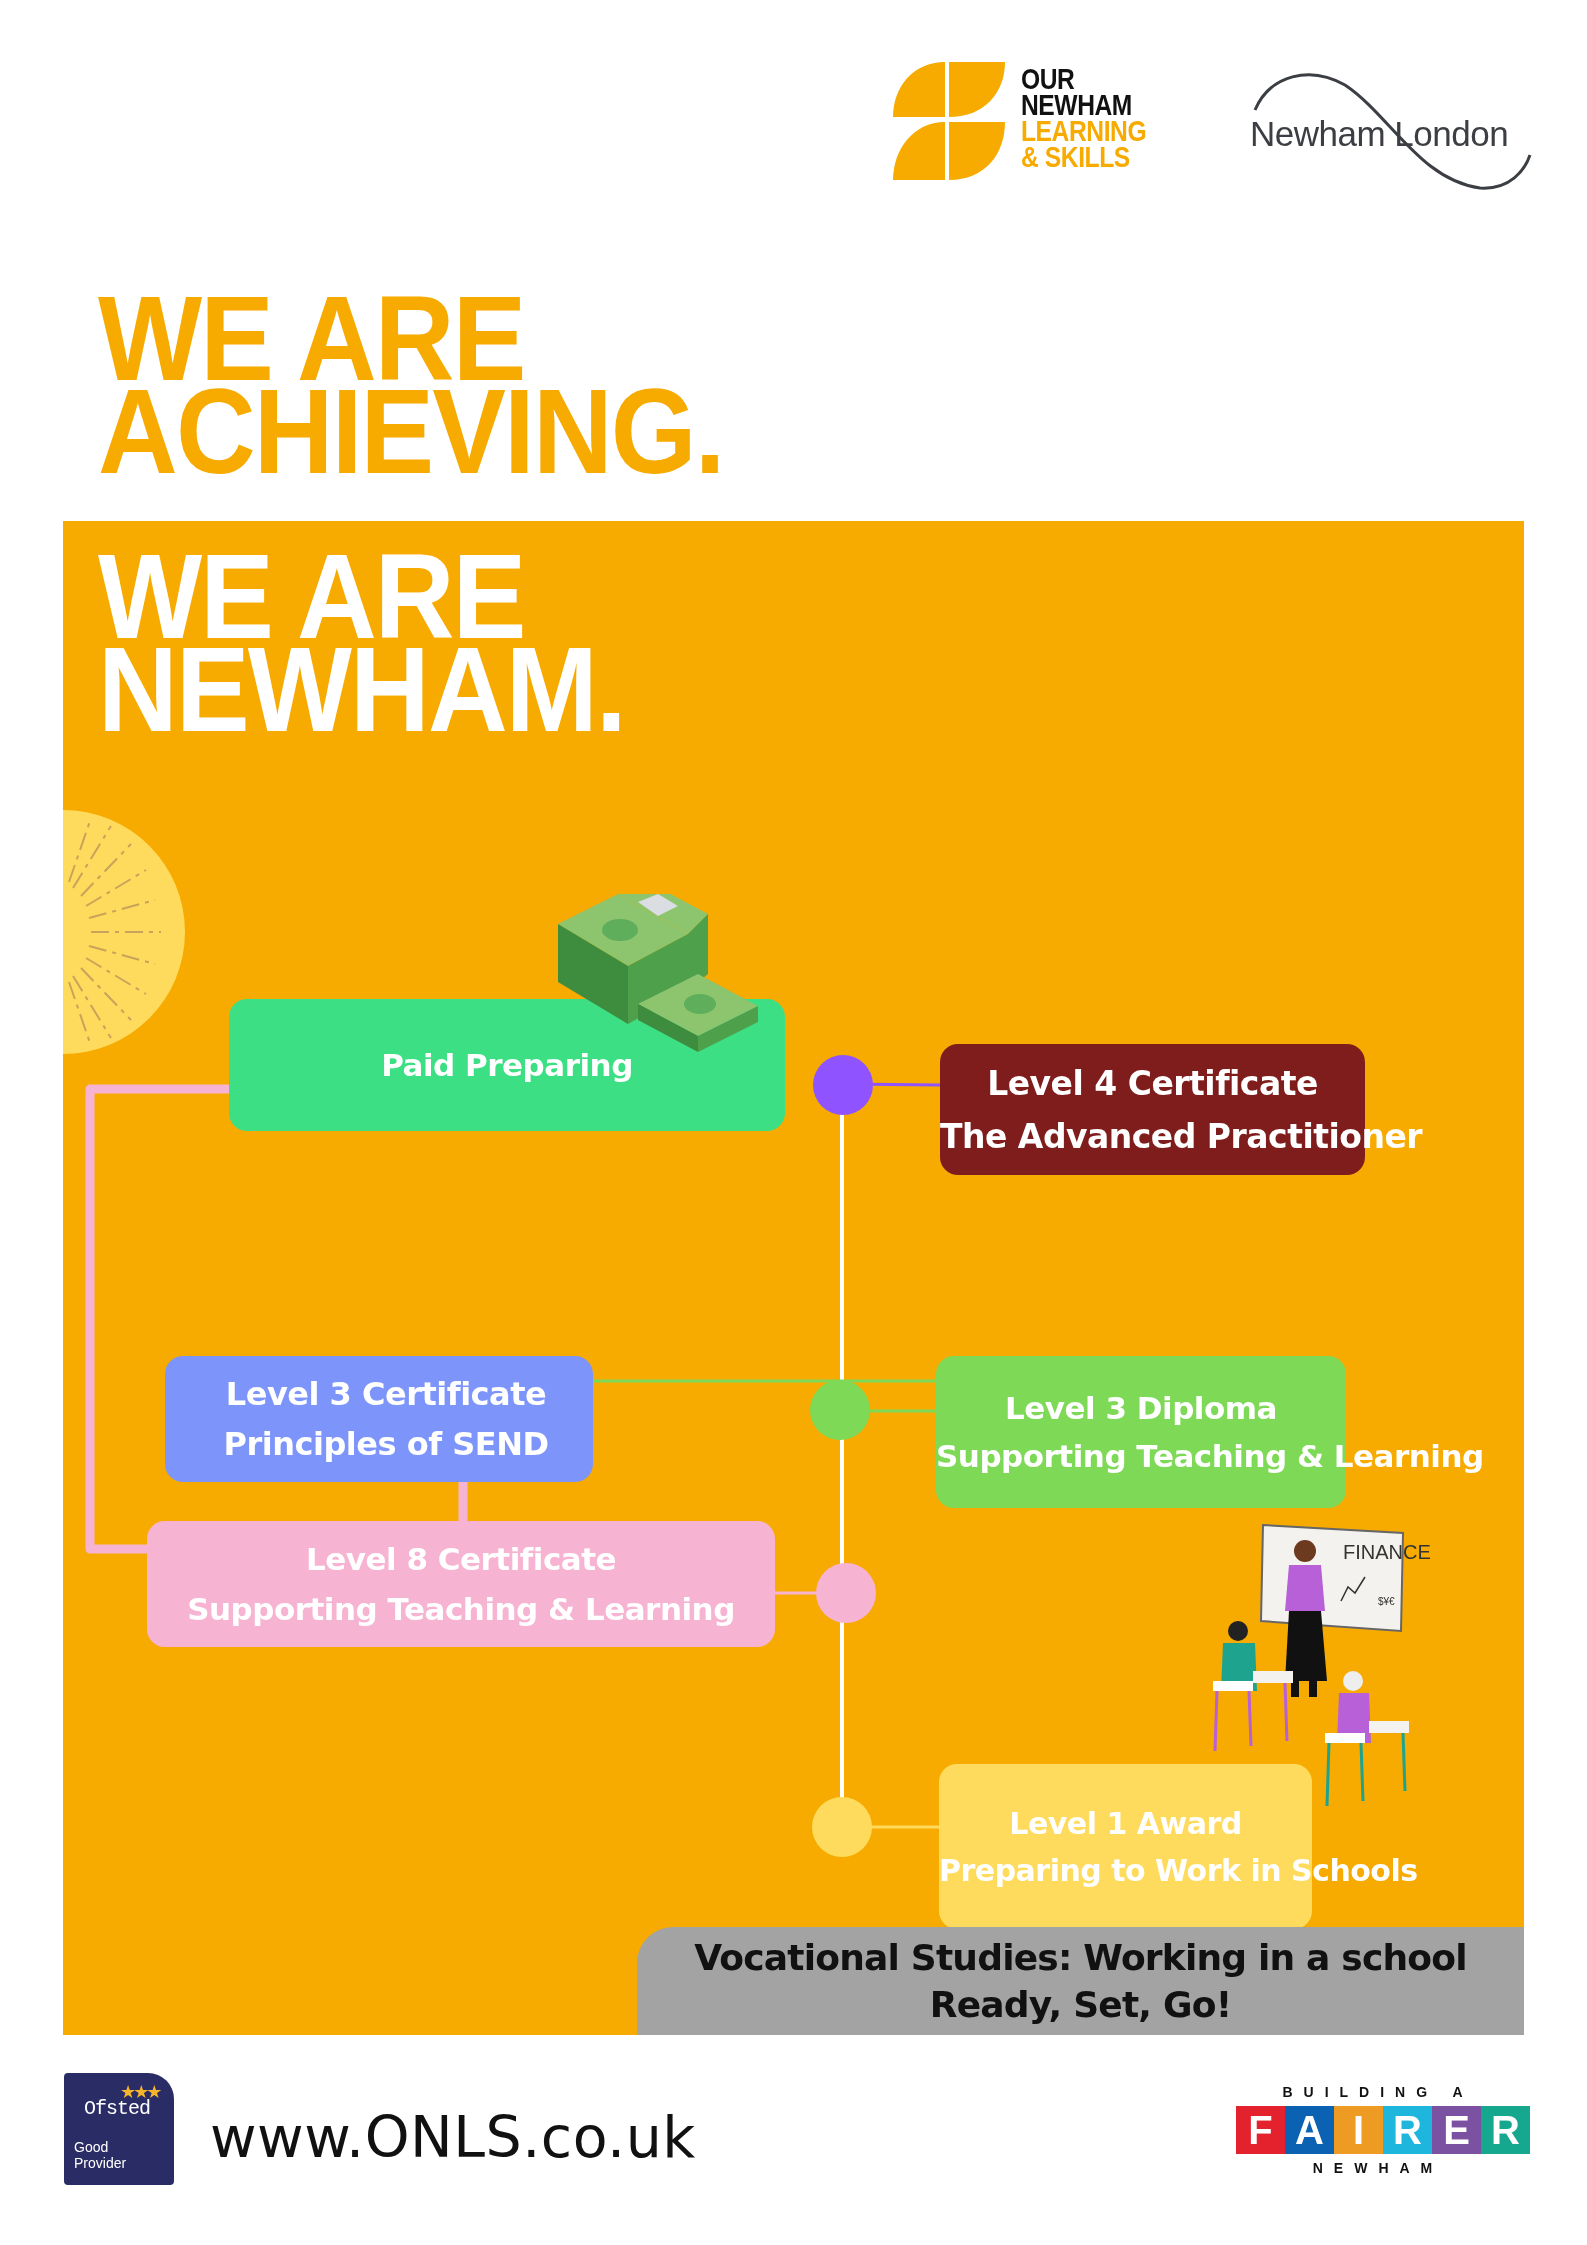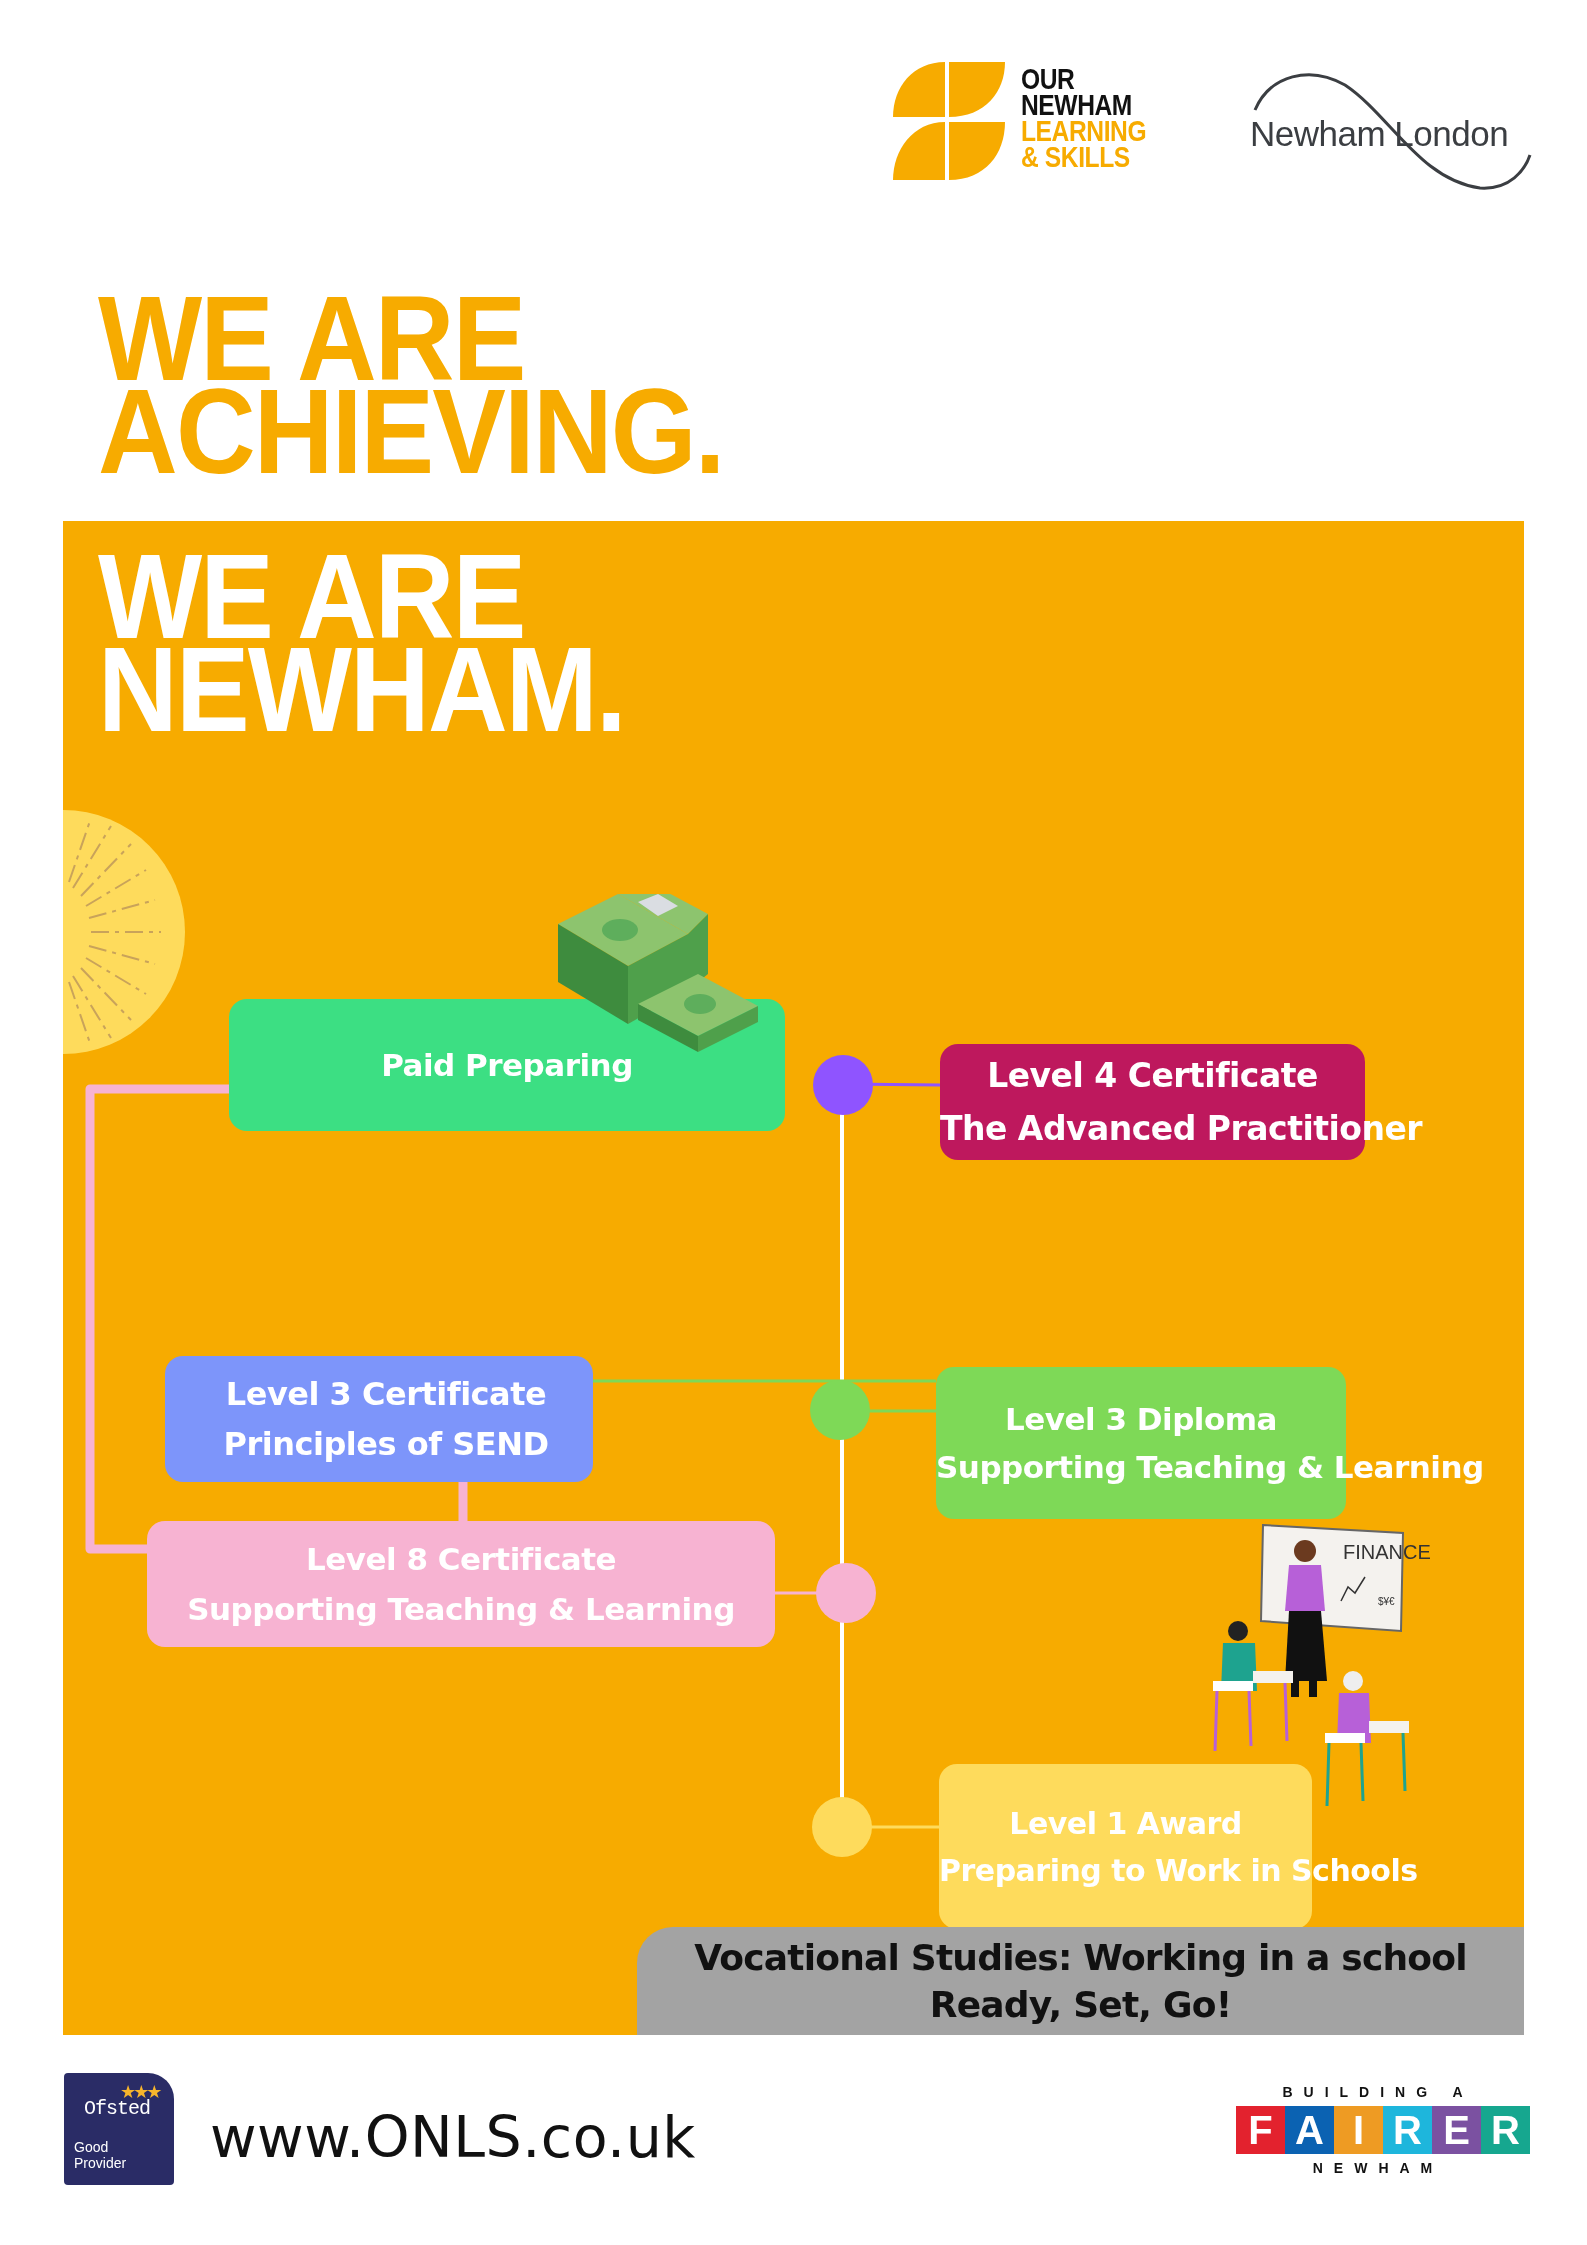--- a/index.html
+++ b/index.html
@@ -28,23 +28,23 @@
   .panel { left: 63px; top: 521px; width: 1461px; height: 1514px; background: #F7AB00; overflow: hidden; }
   .headline-2 { top: 29px; left: 35px; color: #ffffff; }
 
   .sun { left: -122px; top: 289px; width: 244px; height: 244px; border-radius: 50%; background: #FEDB5C; }
 
   
   .box { position: absolute; border-radius: 18px; color: #fff; font-weight: 700; text-align: center; display: flex; flex-direction: column; justify-content: center; font-family: "DejaVu Sans", sans-serif; font-size: 31px; line-height: 50px; letter-spacing: -0.5px; }
   .box span { display: block; white-space: nowrap; }
 
   .box-paid { left: 166px; top: 478px; width: 556px; height: 132px; background: #3CDF83; font-size: 31px; }
-  .box-l4 { left: 877px; top: 523px; width: 425px; height: 116px; background: #be185d; font-size: 33px; line-height: 53px; }
+  .box-l4 { left: 877px; top: 523px; width: 425px; height: 131px; background: #7f1d1d; font-size: 33px; line-height: 53px; }
   .box-l3c { left: 102px; top: 835px; width: 414px; height: 126px; background: #7D95FA; font-size: 32px; padding-left: 14px; }
-  .box-l3d { left: 873px; top: 835px; width: 410px; height: 152px; background: #7ED957; font-size: 31px; line-height: 48px; margin-top: 11px; }
+  .box-l3d { left: 873px; top: 835px; width: 410px; height: 152px; background: #7ED957; font-size: 31px; line-height: 48px; }
   .box-l2 { left: 84px; top: 1000px; width: 628px; height: 126px; background: #F7B3D2; font-size: 31px; }
   .box-l1 { left: 876px; top: 1243px; width: 373px; height: 165px; background: #FEDB5C; font-size: 30px; line-height: 47px; }
 
   .lines { left: 0; top: 0; width: 1461px; height: 1514px; }
 
   .banner { left: 574px; top: 1406px; width: 887px; height: 108px; background: #a3a3a3; border-top-left-radius: 36px; color: #111; font-weight: 700; text-align: center; font-family: "DejaVu Sans", sans-serif; font-size: 36px; line-height: 47px; display: flex; flex-direction: column; justify-content: center; letter-spacing: -0.8px; }
 
   
   .ofsted { left: 64px; top: 2073px; width: 110px; height: 112px; background: #2A2C66; border-radius: 4px 26px 4px 4px; color: #fff; }
   .ofsted-stars { left: 56px; top: 8px; font-size: 18px; color: #F7B52C; letter-spacing: -3px; }

